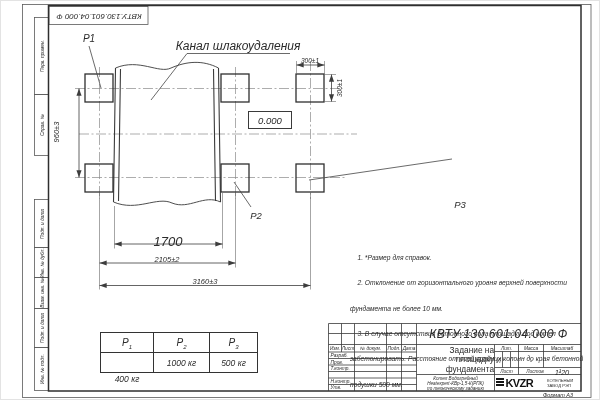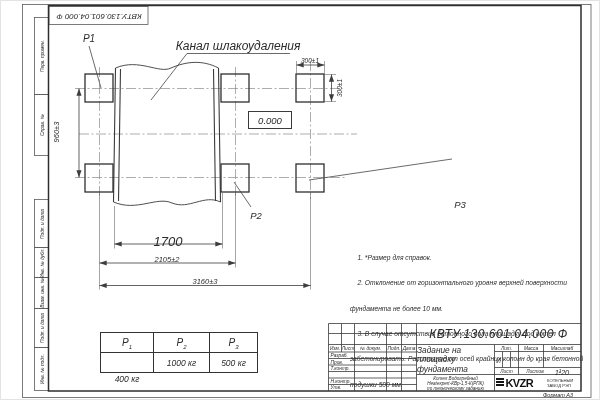--- a/index.html
+++ b/index.html
@@ -7,21 +7,21 @@
         font-family:"Liberation Sans",sans-serif;border:1px solid #e3e3e3;box-sizing:border-box;}
   svg{position:absolute;left:0;top:0;}
   .t{position:absolute;white-space:nowrap;font-style:italic;color:#2b2b2b;}
   .c{transform:translate(-50%,-50%);}
   .cr{transform:translate(-50%,-50%) rotate(-90deg);}
   .cr180{transform:translate(-50%,-50%) rotate(180deg);}
   .lvl{position:absolute;left:247px;top:110px;width:42px;height:16px;border:1px solid #3a3a3a;
        display:flex;align-items:center;justify-content:center;font-style:italic;font-size:9.5px;color:#2b2b2b;}
   .notes{position:absolute;left:349px;top:236px;width:236px;font-style:italic;font-size:6.7px;
          line-height:8.45px;white-space:pre;color:#2b2b2b;}
-  .tb-title{position:absolute;left:416px;top:345px;width:77px;text-align:left;font-style:italic;
+  .tb-title{position:absolute;left:416px;top:345px;width:77px;text-align:right;
             font-size:8.3px;line-height:9.4px;color:#2b2b2b;}
   .tb-sub{position:absolute;left:416px;top:374.5px;width:77px;text-align:center;font-style:italic;
           font-size:4.6px;line-height:5.2px;color:#2b2b2b;}
   .role{position:absolute;left:329.5px;font-style:italic;font-size:4.8px;color:#2b2b2b;white-space:nowrap;}
   .logo{position:absolute;left:495px;top:375px;width:49px;height:13px;display:flex;align-items:center;gap:1.5px;text-align:right;}
   .logo-bars{width:8px;height:10px;background:repeating-linear-gradient(180deg,#151515 0 1.7px,#fff 1.7px 3.2px);}
   .logo-word{font-weight:900;font-size:11px;letter-spacing:-0.6px;color:#101010;font-style:normal;}
   .company{position:absolute;left:546px;top:376.5px;width:34px;font-size:4.2px;line-height:5px;
            color:#2b2b2b;font-style:normal;}
   sub.ps{font-size:6px;font-style:italic;}

